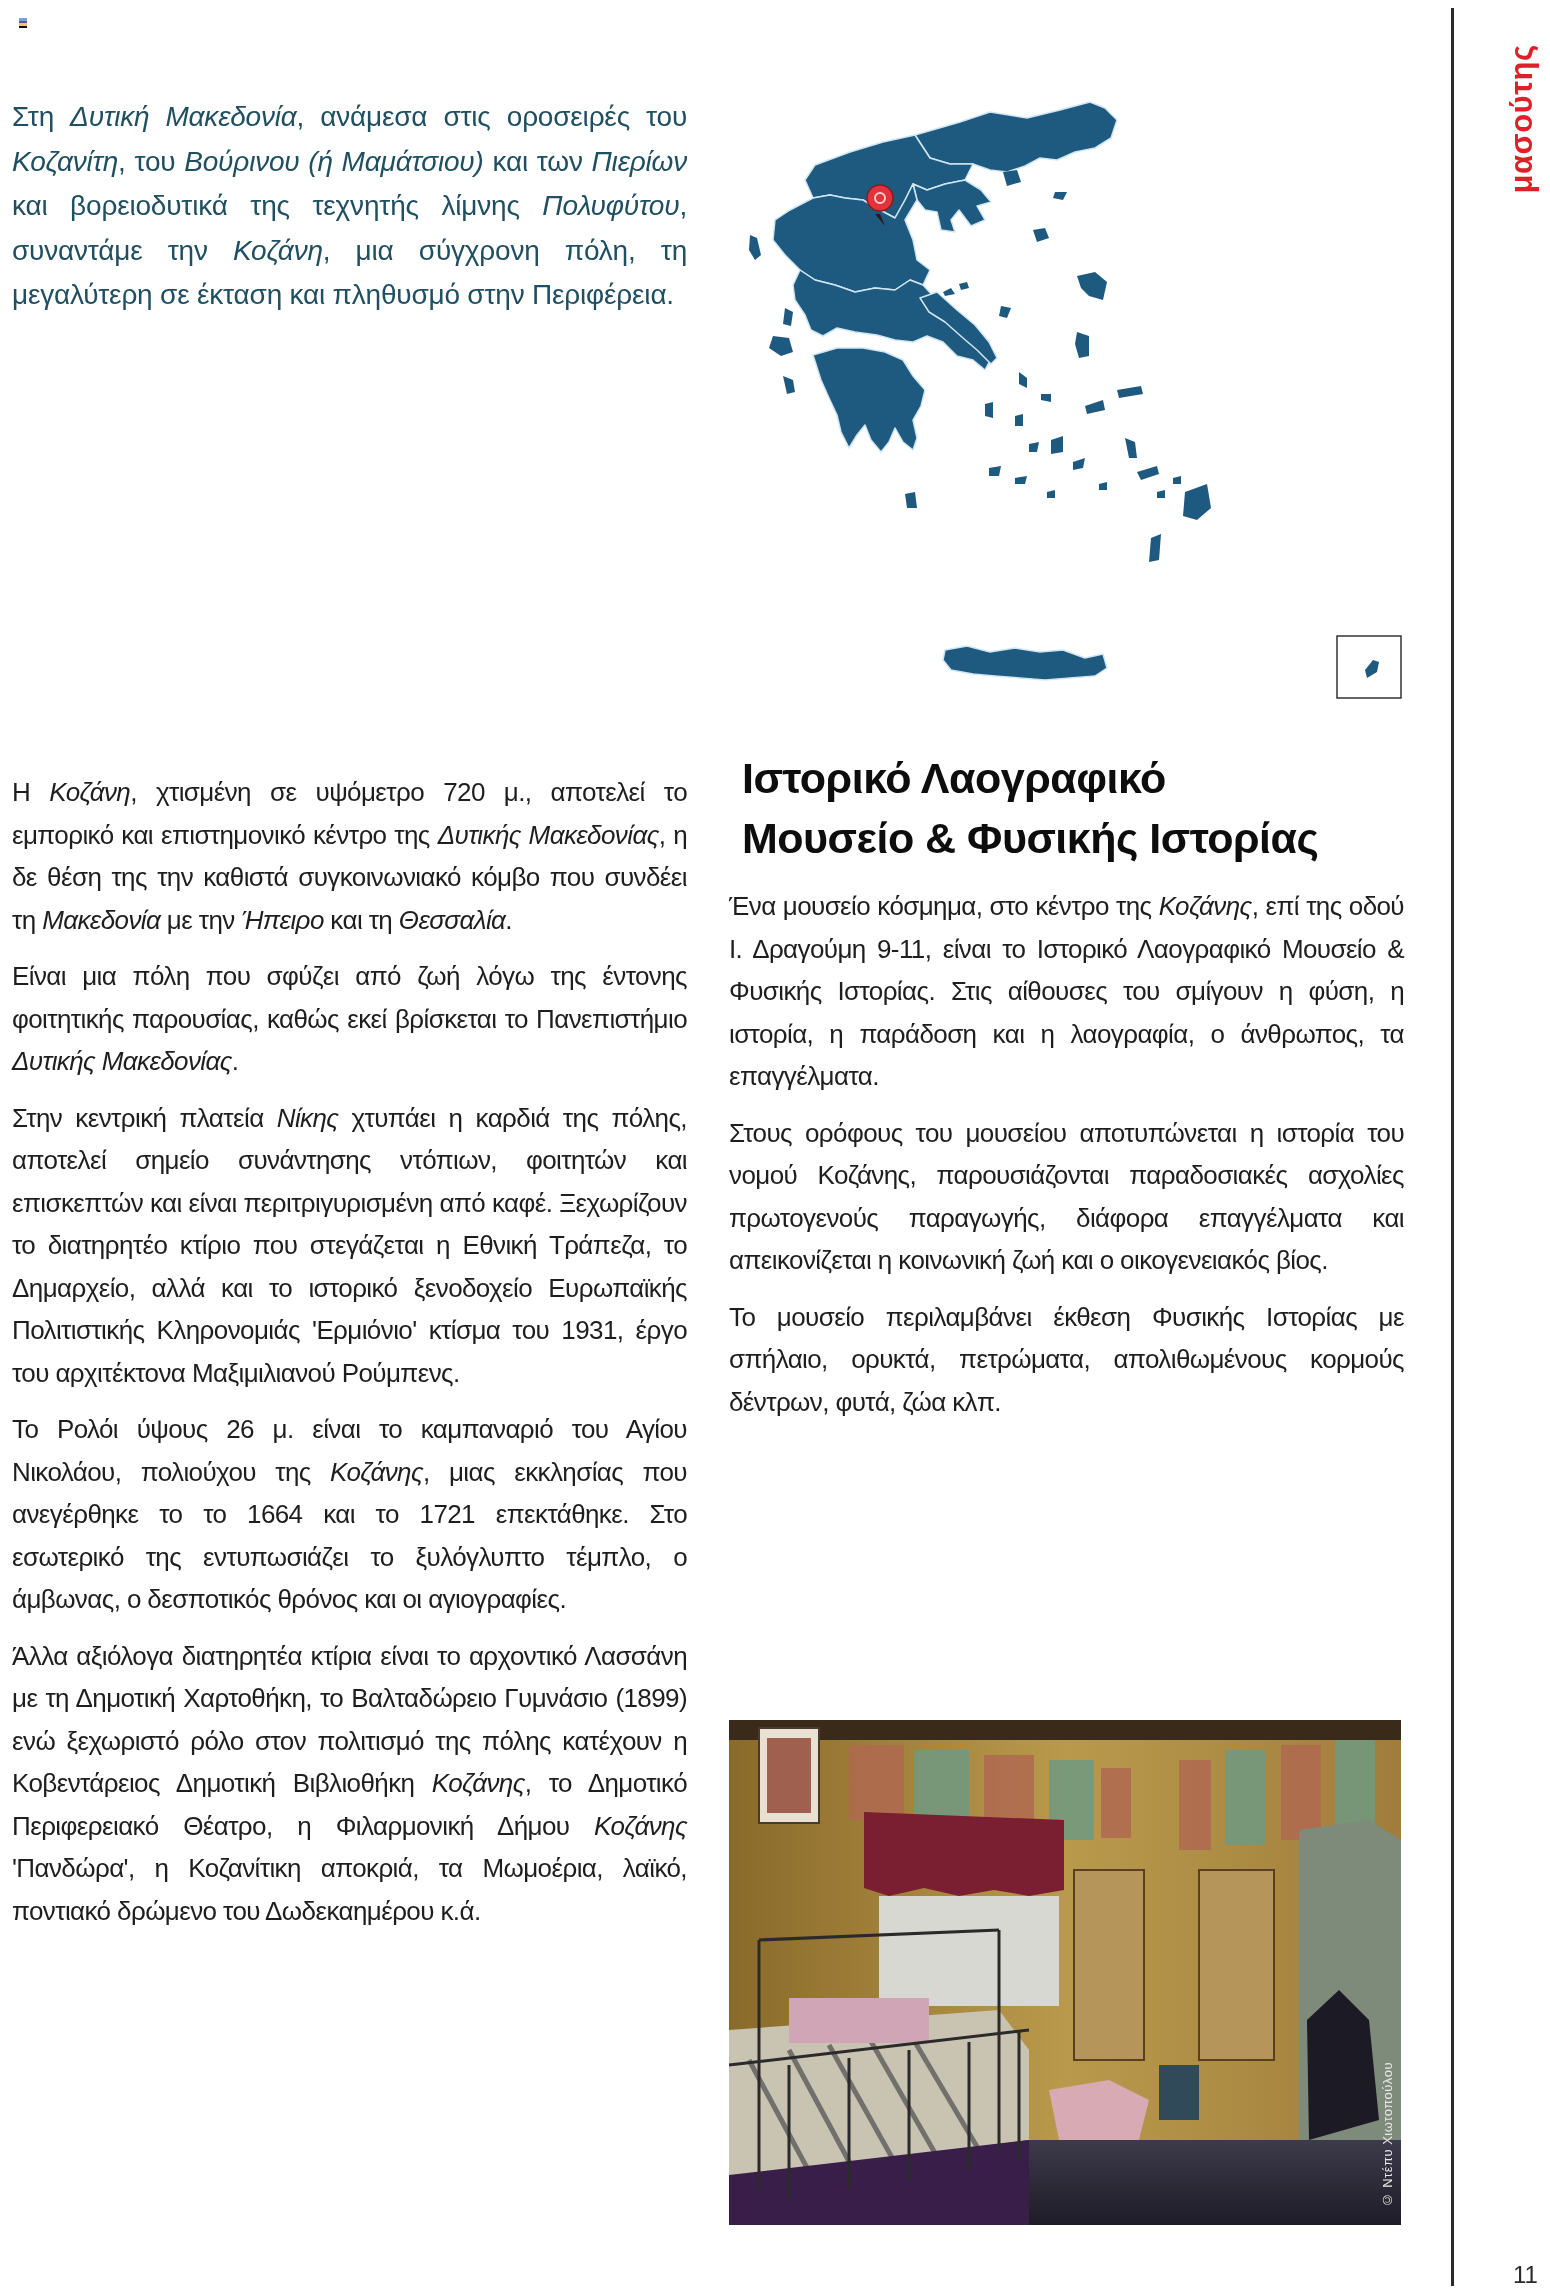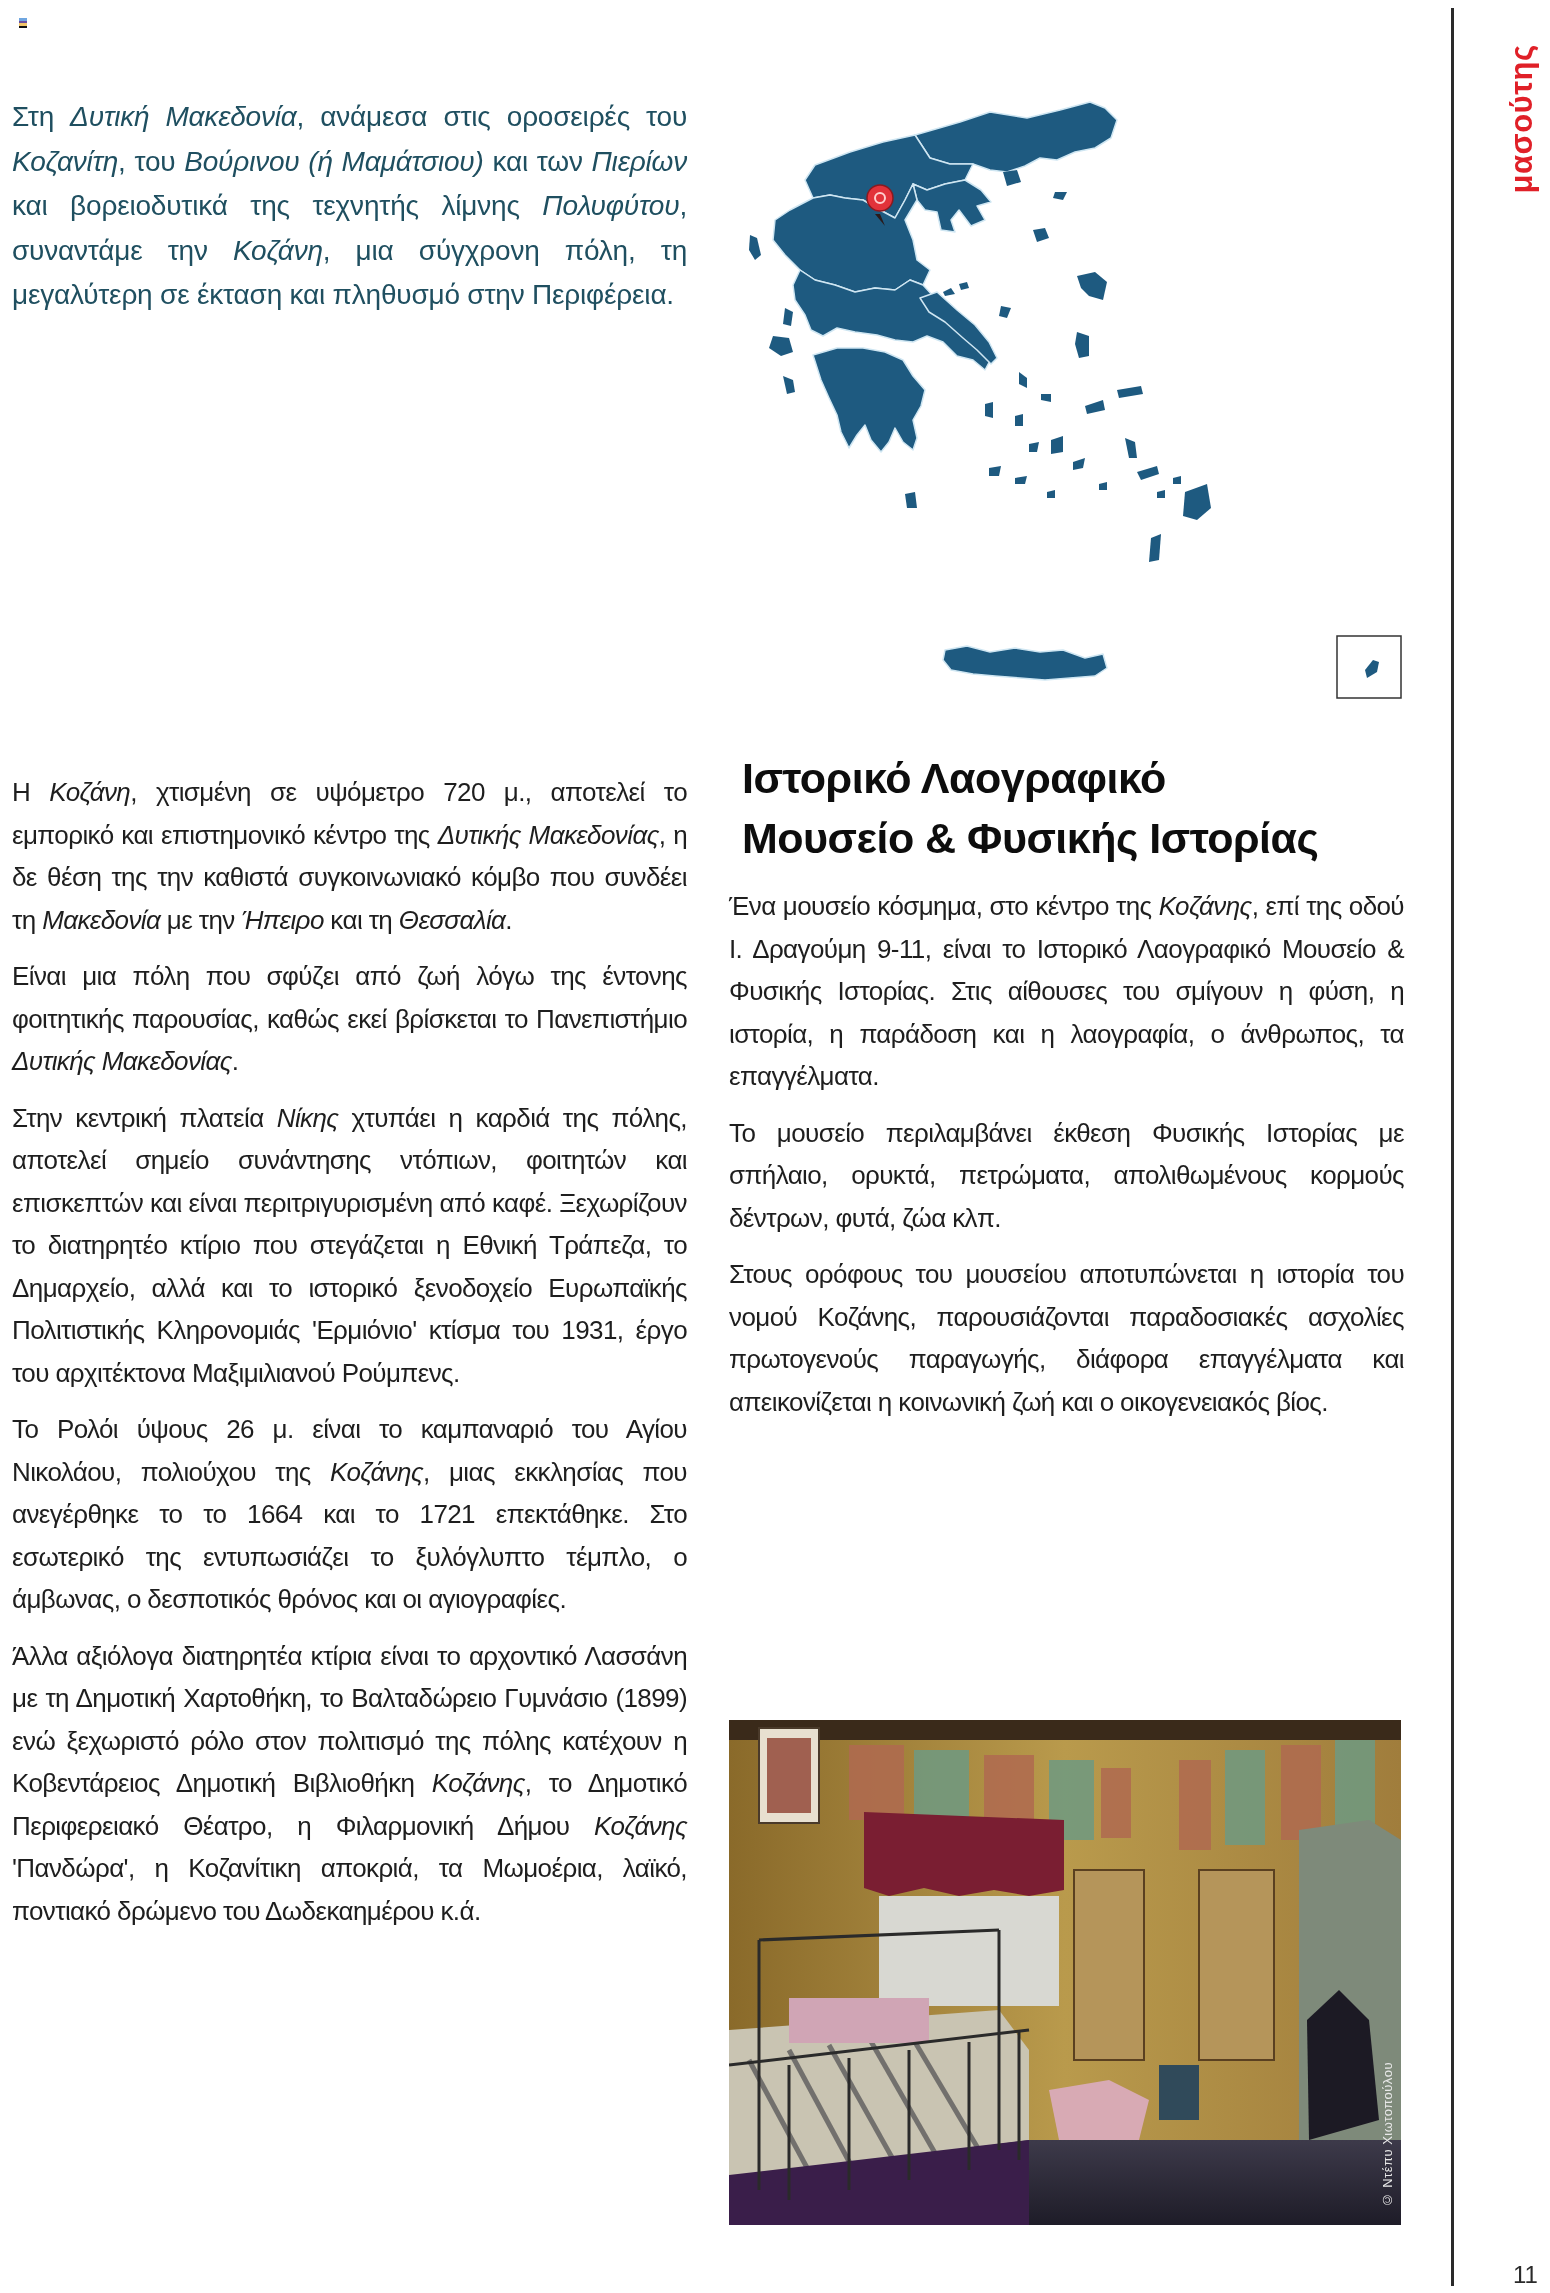--- a/index.html
+++ b/index.html
@@ -130,22 +130,22 @@
   <p>Άλλα αξιόλογα διατηρητέα κτίρια είναι το αρχοντικό Λασσάνη με τη Δημοτική Χαρτοθήκη, το Βαλταδώρειο Γυμνάσιο (1899) ενώ ξεχωριστό ρόλο στον πολιτισμό της πόλης κατέχουν η Κοβεντάρειος Δημοτική Βιβλιοθήκη <em>Κοζάνης</em>, το Δημοτικό Περιφερειακό Θέατρο, η Φιλαρμονική Δήμου <em>Κοζάνης</em> 'Πανδώρα', η Κοζανίτικη αποκριά, τα Μωμοέρια, λαϊκό, ποντιακό δρώμενο του Δωδεκαημέρου κ.ά.</p>
 </div>
 
 <h2 class="abs heading">
   <span>Ιστορικό Λαογραφικό</span><br>
   <span>Μουσείο &amp; Φυσικής Ιστορίας</span>
 </h2>
 
 <div class="abs col right-col">
   <p>Ένα μουσείο κόσμημα, στο κέντρο της <em>Κοζάνης</em>, επί της οδού Ι. Δραγούμη 9-11, είναι το Ιστορικό Λαογραφικό Μουσείο &amp; Φυσικής Ιστορίας. Στις αίθουσες του σμίγουν η φύση, η ιστορία, η παράδοση και η λαογραφία, ο άνθρωπος, τα επαγγέλματα.</p>
+  <p>Στους ορόφους του μουσείου αποτυπώνεται η ιστορία του νομού Κοζάνης, παρουσιάζονται παραδοσιακές ασχολίες πρωτογενούς παραγωγής, διάφορα επαγγέλματα και απεικονίζεται η κοινωνική ζωή και ο οικογενειακός βίος.</p>
   <p>Το μουσείο περιλαμβάνει έκθεση Φυσικής Ιστορίας με σπήλαιο, ορυκτά, πετρώματα, απολιθωμένους κορμούς δέντρων, φυτά, ζώα κλπ.</p>
-  <p>Στους ορόφους του μουσείου αποτυπώνεται η ιστορία του νομού Κοζάνης, παρουσιάζονται παραδοσιακές ασχολίες πρωτογενούς παραγωγής, διάφορα επαγγέλματα και απεικονίζεται η κοινωνική ζωή και ο οικογενειακός βίος.</p>
 </div>
 
 <div class="abs photo" aria-label="Παραδοσιακό υπνοδωμάτιο του μουσείου με σιδερένιο κρεβάτι και ζωγραφισμένους τοίχους">
   <svg viewBox="0 0 672 505" preserveAspectRatio="none" xmlns="http://www.w3.org/2000/svg">
     <defs>
       <linearGradient id="wall" x1="0" y1="0" x2="1" y2="0">
         <stop offset="0" stop-color="#8a6a2a"></stop>
         <stop offset="0.5" stop-color="#b99a4c"></stop>
         <stop offset="1" stop-color="#a07d3c"></stop>
       </linearGradient>

